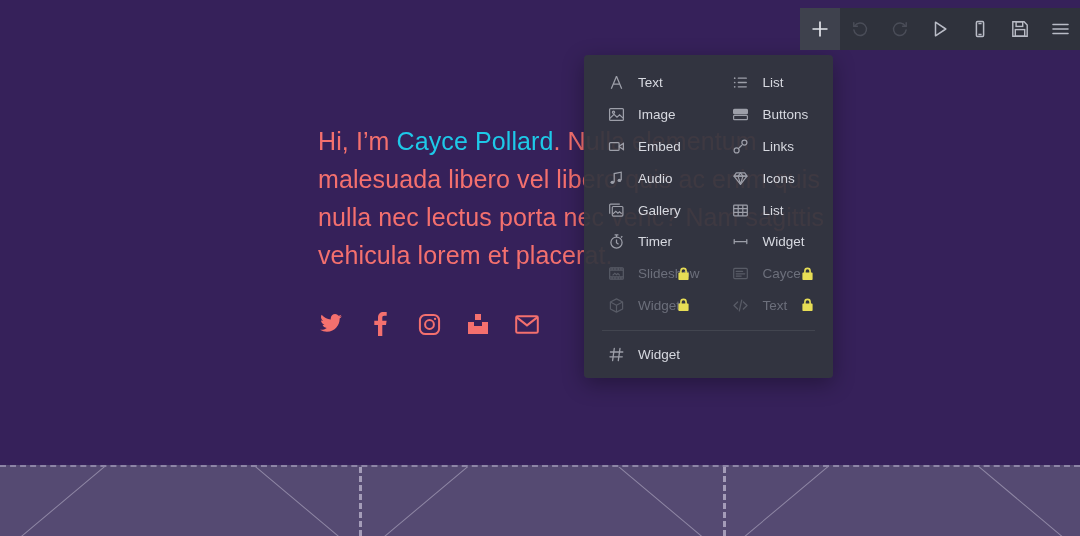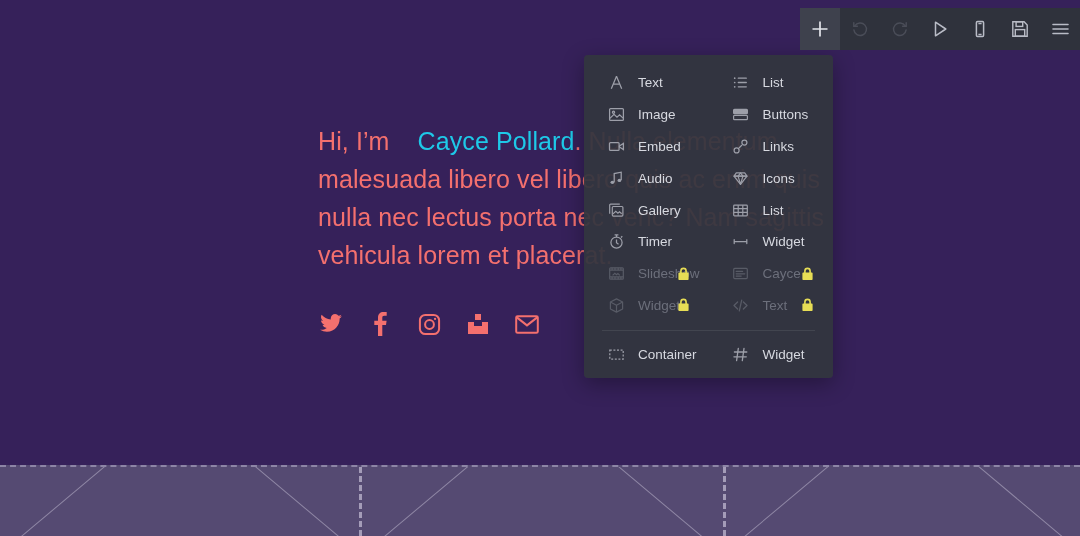--- a/index.html
+++ b/index.html
@@ -30,21 +30,21 @@
     position: absolute;
     left: 318px;
     top: 122px;
     width: 520px;
     font-size: 25px;
     line-height: 38px;
     color: #f4706e;
     font-weight: 400;
     letter-spacing: 0.1px;
   }
-  #headline .accent { color: #1ec9e8; margin-left: 21px; }
+  #headline .accent { color: #1ec9e8; }
 
   #social-row {
     position: absolute;
     left: 318px;
     top: 311px;
     display: flex;
     align-items: center;
     gap: 23px;
   }
   #social-row .sicon {
@@ -450,28 +450,20 @@
           <svg width="13" height="14" viewBox="0 0 13 14" fill="currentColor">
             <path d="M3.1 5.5V4a3.4 3.4 0 0 1 6.8 0v1.5h.9a.8.8 0 0 1 .8.8v6a.8.8 0 0 1-.8.8H2.2a.8.8 0 0 1-.8-.8v-6a.8.8 0 0 1 .8-.8zm1.6 0h3.6V4a1.8 1.8 0 1 0-3.6 0z"></path>
           </svg>
         </span>
       </div>
     </div>
   <div id="insert-sep"></div>
   <div id="insert-bottom">
       <div class="ins-item">
         <span class="ico">
-          <svg width="17" height="17" viewBox="0 0 17 17" fill="none" stroke="currentColor" stroke-width="1.25" stroke-dasharray="2 1.6">
-            <rect x="1.8" y="4" width="13.4" height="9"></rect>
-          </svg>
-        </span>
-        <span class="lbl">Container</span>
-      </div>
-      <div class="ins-item">
-        <span class="ico">
           <svg width="17" height="17" viewBox="0 0 17 17" fill="none" stroke="currentColor" stroke-width="1.3" stroke-linecap="round">
             <path d="M6.3 2.4 4.6 14.6M12 2.4l-1.7 12.2M2.4 6h12.4M1.9 10.8h12.4"></path>
           </svg>
         </span>
         <span class="lbl">Widget</span>
       </div>
     </div>
 </div>
 
 </body></html>

